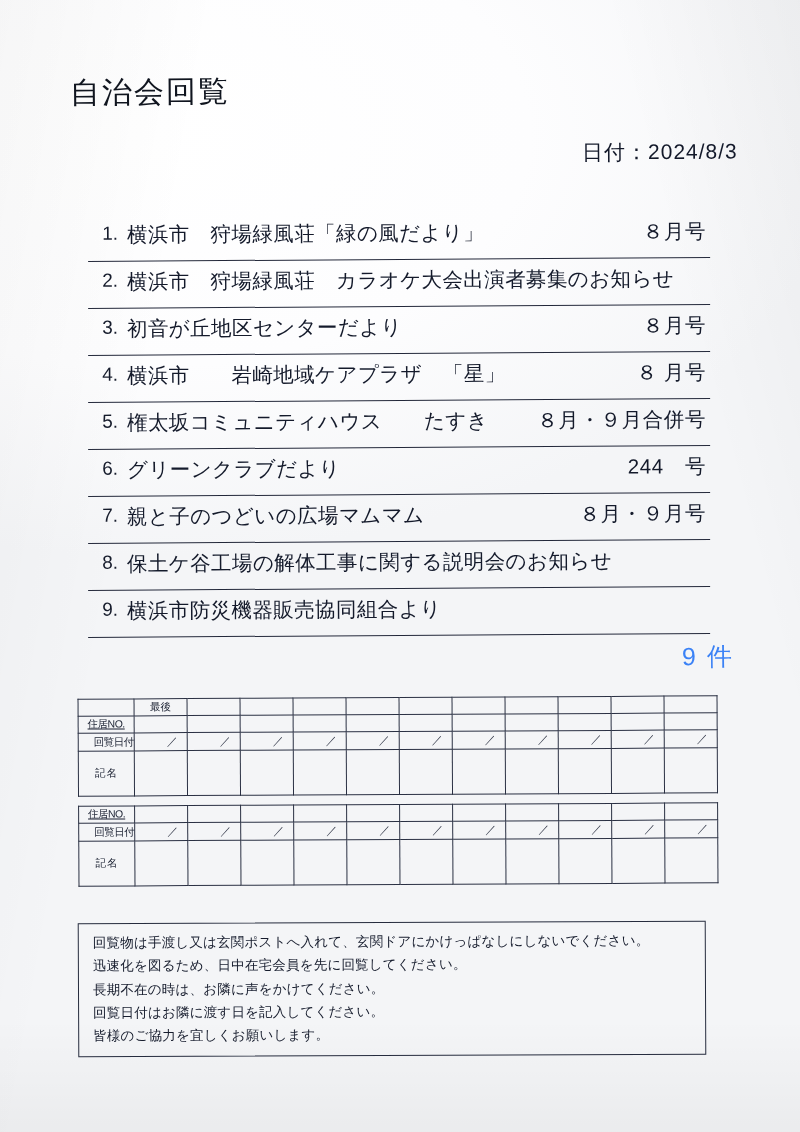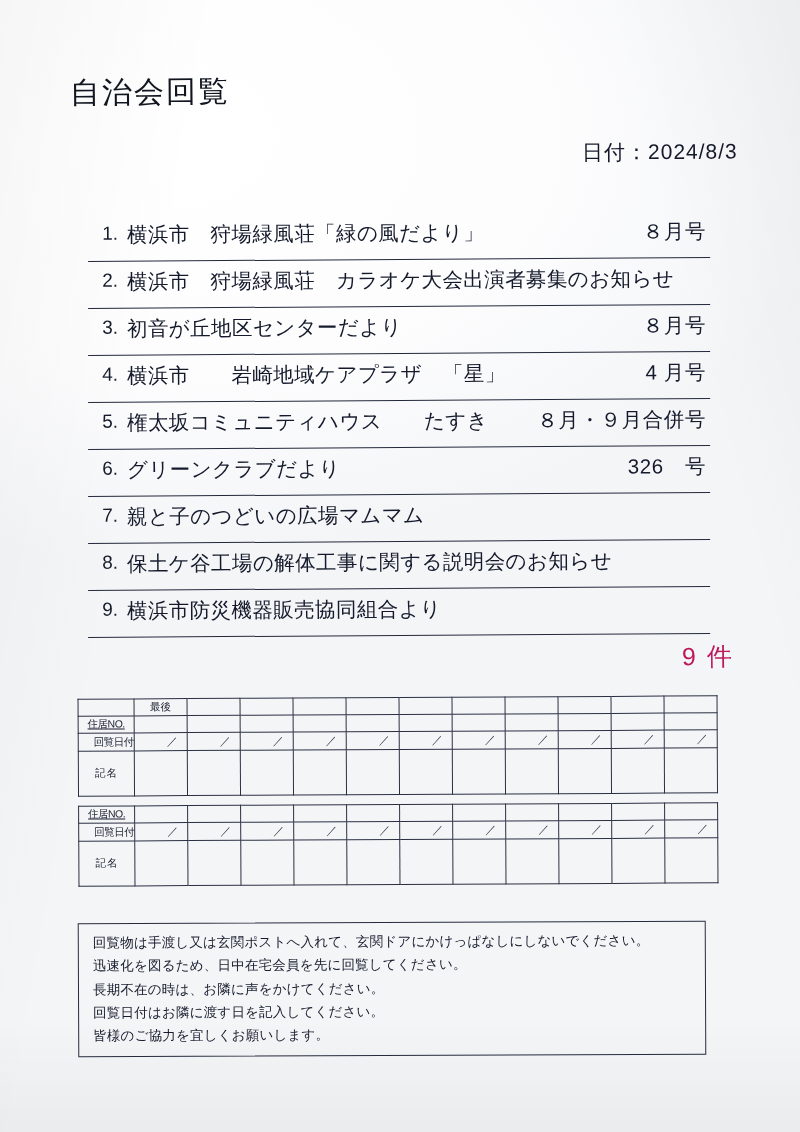--- a/index.html
+++ b/index.html
@@ -106,21 +106,21 @@
     white-space: nowrap;
   }
 
   
   .count-line {
     position: absolute;
     right: 66px;
     top: 640px;
     font-size: 25px;
     letter-spacing: 2px;
-    color: #be185d;
+    color: #3b82f6;
     transform: rotate(-0.5deg);
   }
 
   
   .grid-wrap {
     position: absolute;
     left: 78px;
     top: 697px;
     width: 640px;
     transform: rotate(-0.3deg);
@@ -220,38 +220,39 @@
 
     <div class="item-row">
       <span class="item-num">3.</span>
       <span class="item-label">初音が丘地区センターだより</span>
       <span class="item-issue">８月号</span>
     </div>
 
     <div class="item-row">
       <span class="item-num">4.</span>
       <span class="item-label">横浜市　　岩崎地域ケアプラザ　「星」</span>
-      <span class="item-issue">4 月号</span>
+      <span class="item-issue">８ 月号</span>
     </div>
 
     <div class="item-row">
       <span class="item-num">5.</span>
       <span class="item-label">権太坂コミュニティハウス　　たすき</span>
       <span class="item-issue">８月・９月合併号</span>
     </div>
 
     <div class="item-row">
       <span class="item-num">6.</span>
       <span class="item-label">グリーンクラブだより</span>
-      <span class="item-issue">326　号</span>
+      <span class="item-issue">244　号</span>
     </div>
 
     <div class="item-row">
       <span class="item-num">7.</span>
       <span class="item-label">親と子のつどいの広場マムマム</span>
+      <span class="item-issue">８月・９月号</span>
     </div>
 
     <div class="item-row">
       <span class="item-num">8.</span>
       <span class="item-label">保土ケ谷工場の解体工事に関する説明会のお知らせ</span>
       <span class="item-issue"></span>
     </div>
 
     <div class="item-row">
       <span class="item-num">9.</span>

